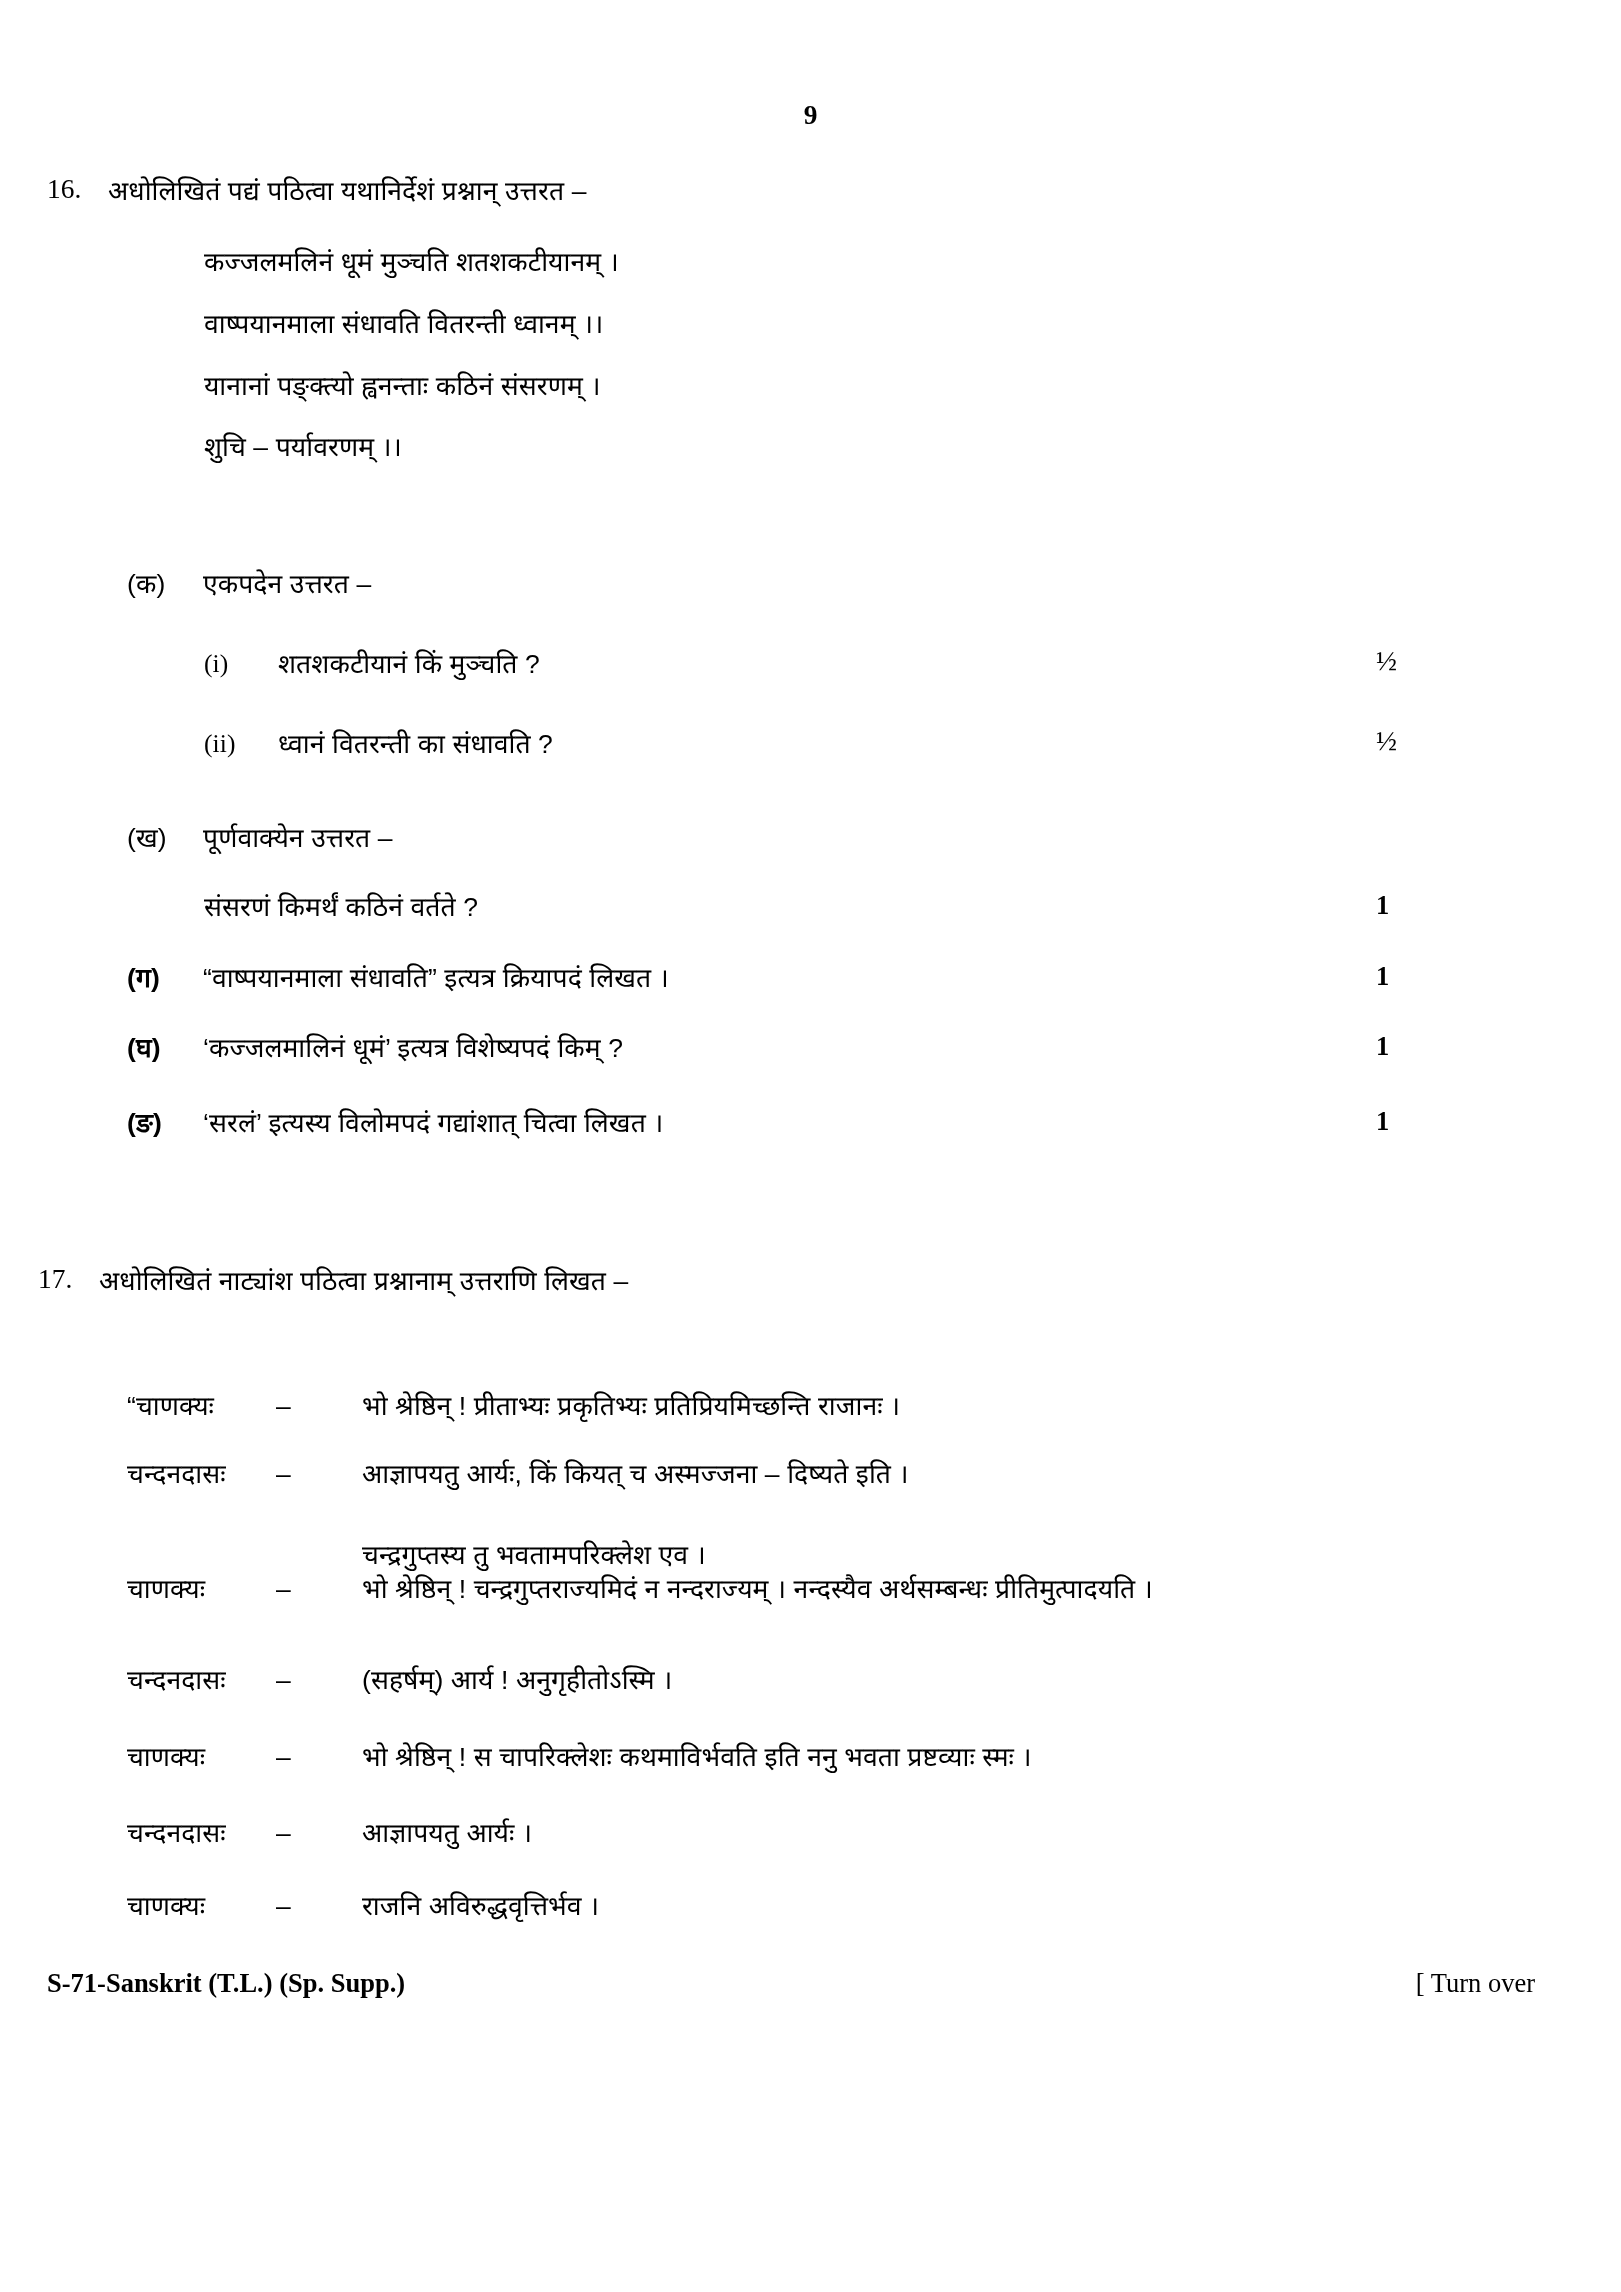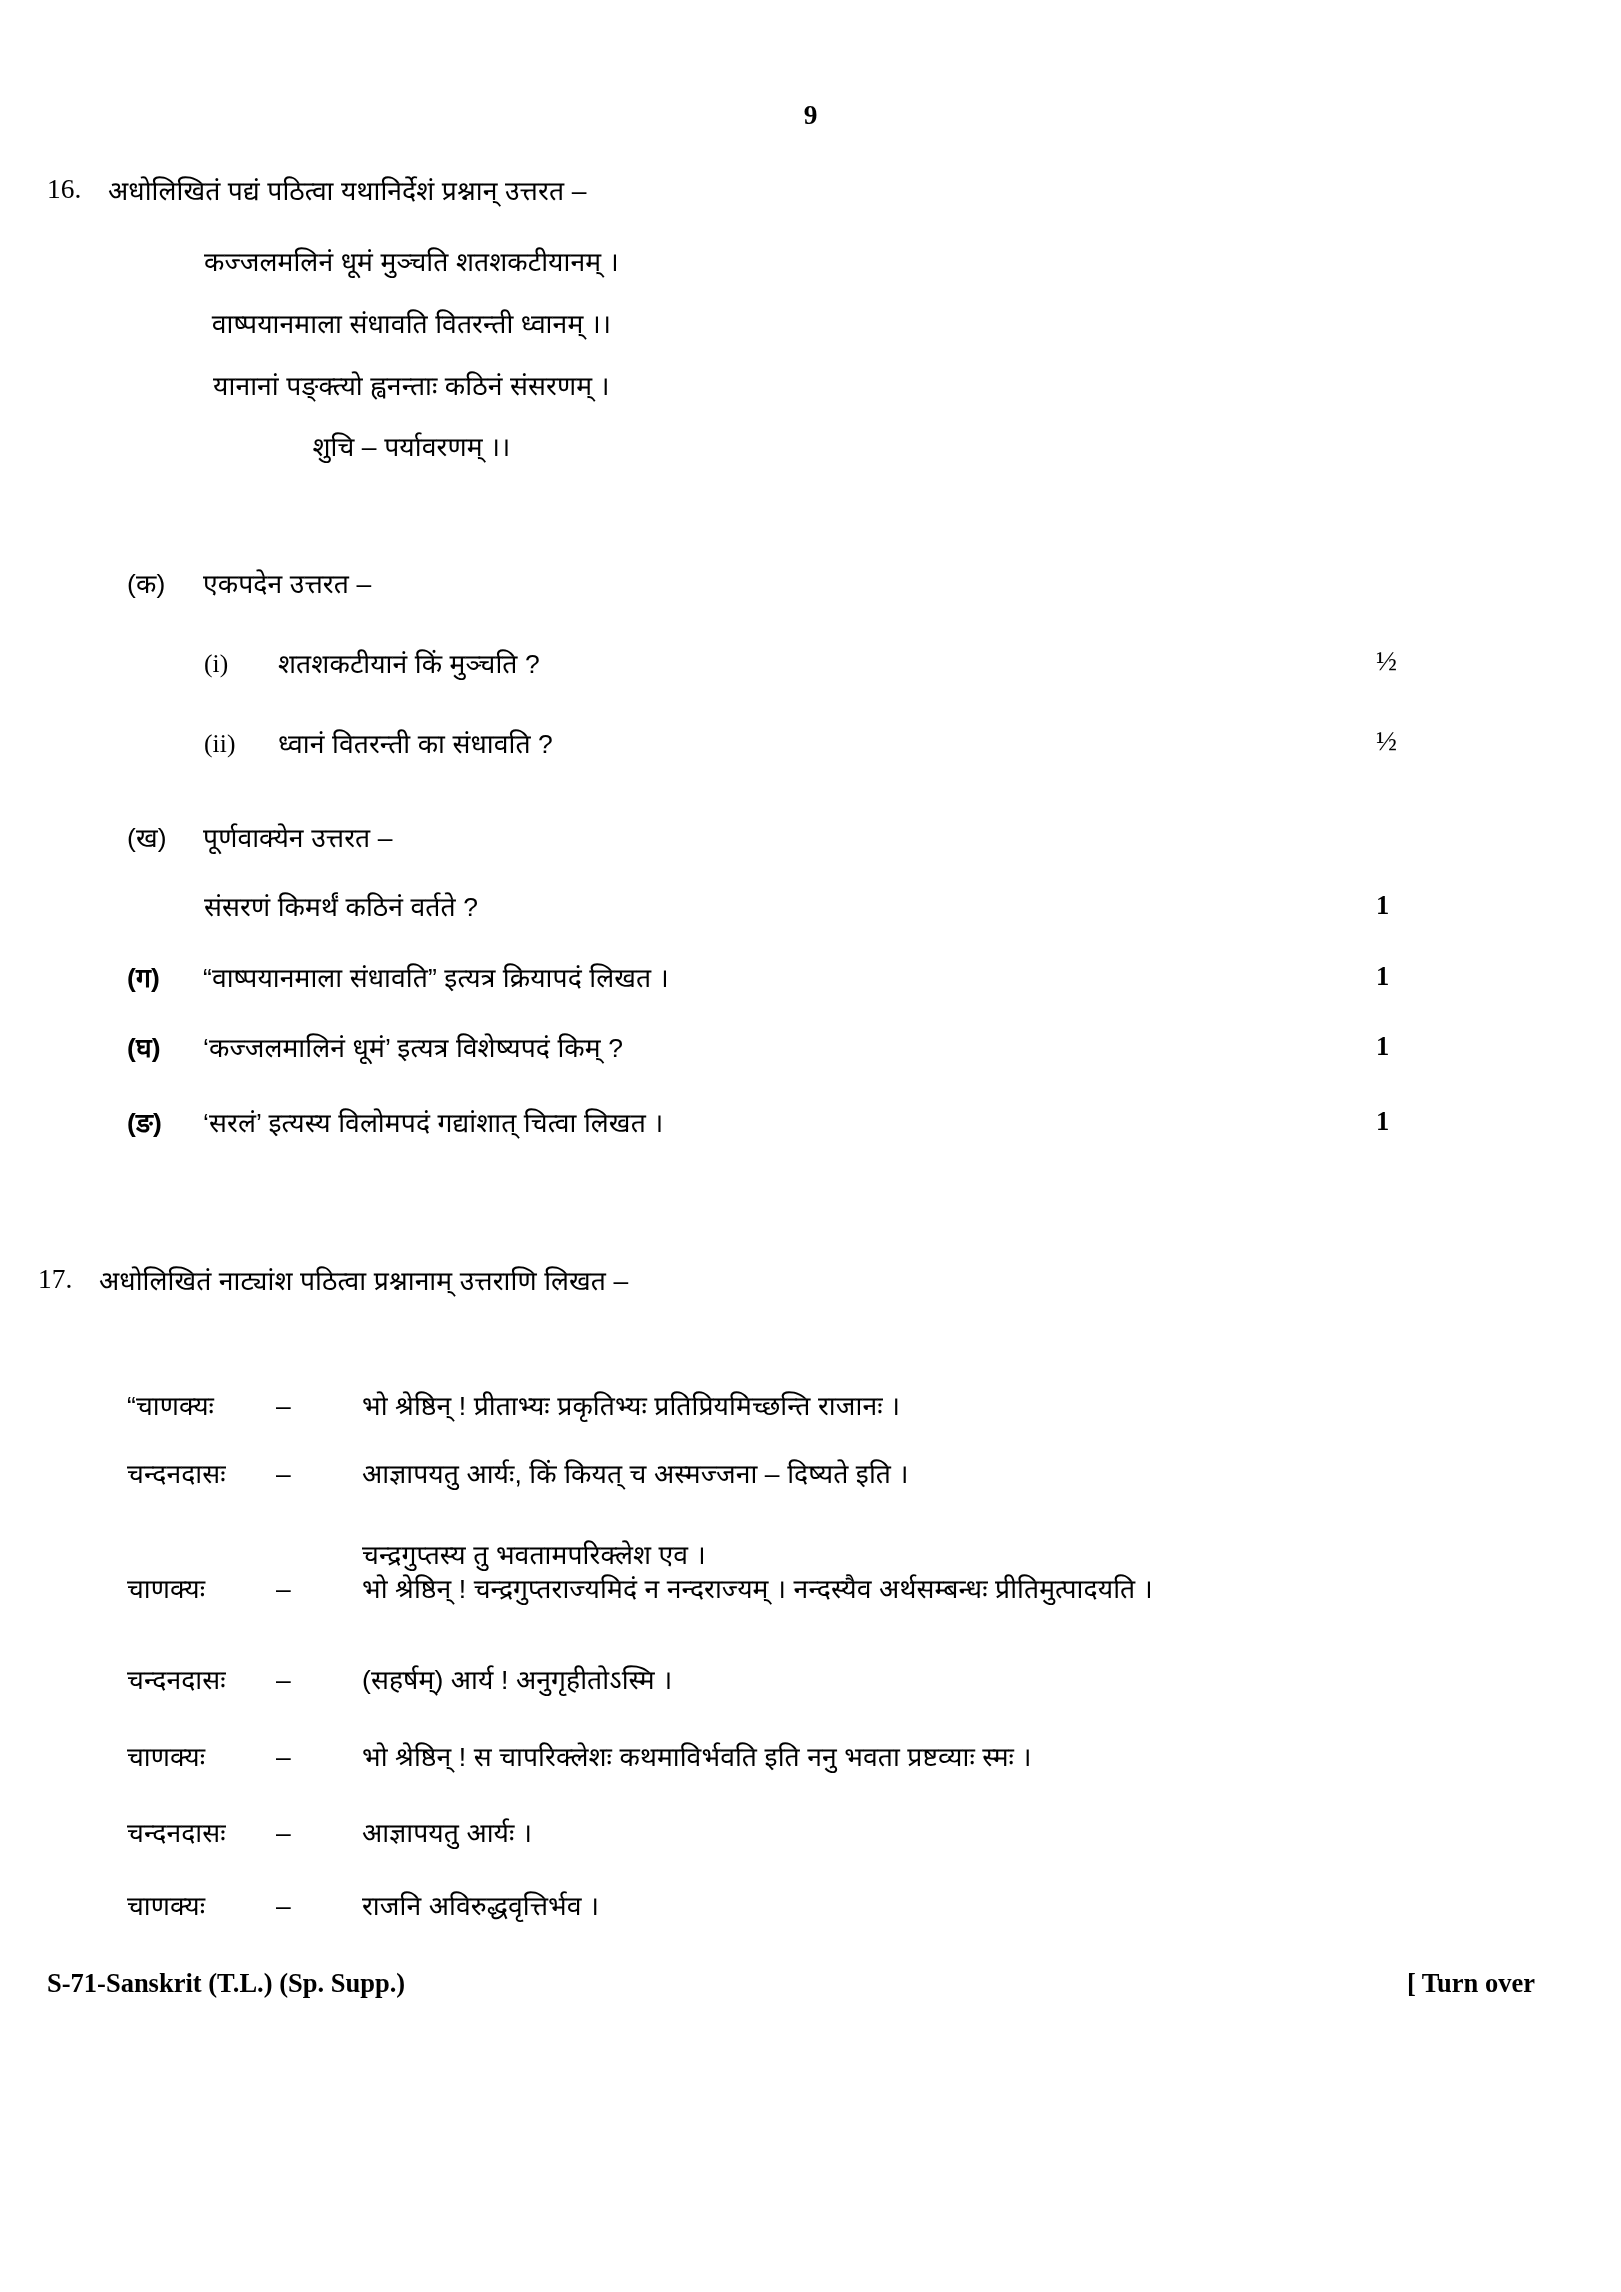--- a/index.html
+++ b/index.html
@@ -60,21 +60,20 @@
     font-size: 27.4px;
   }
   .qtext {
     flex: 1 1 auto;
   }
 
   
   .verse {
     position: absolute;
     left: 204px;
-    text-align: center;
   }
   .verse div {
     margin-bottom: 27.4px;
   }
 
   
   .part {
     position: absolute;
     display: flex;
     align-items: flex-start;
@@ -149,21 +148,21 @@
     font-family: "Liberation Serif", "DejaVu Serif", serif;
     font-size: 26.5px;
     font-weight: bold;
   }
   .footer-right {
     position: absolute;
     right: 86px;
     top: 1968px;
     font-family: "Liberation Serif", "DejaVu Serif", serif;
     font-size: 26.5px;
-    font-weight: bold;
+    font-weight: normal;
     margin-left: 8px;
   }
 </style>
 </head>
 <body>
 
 <div class="page">
 
   <div class="page-number">9</div>
 

